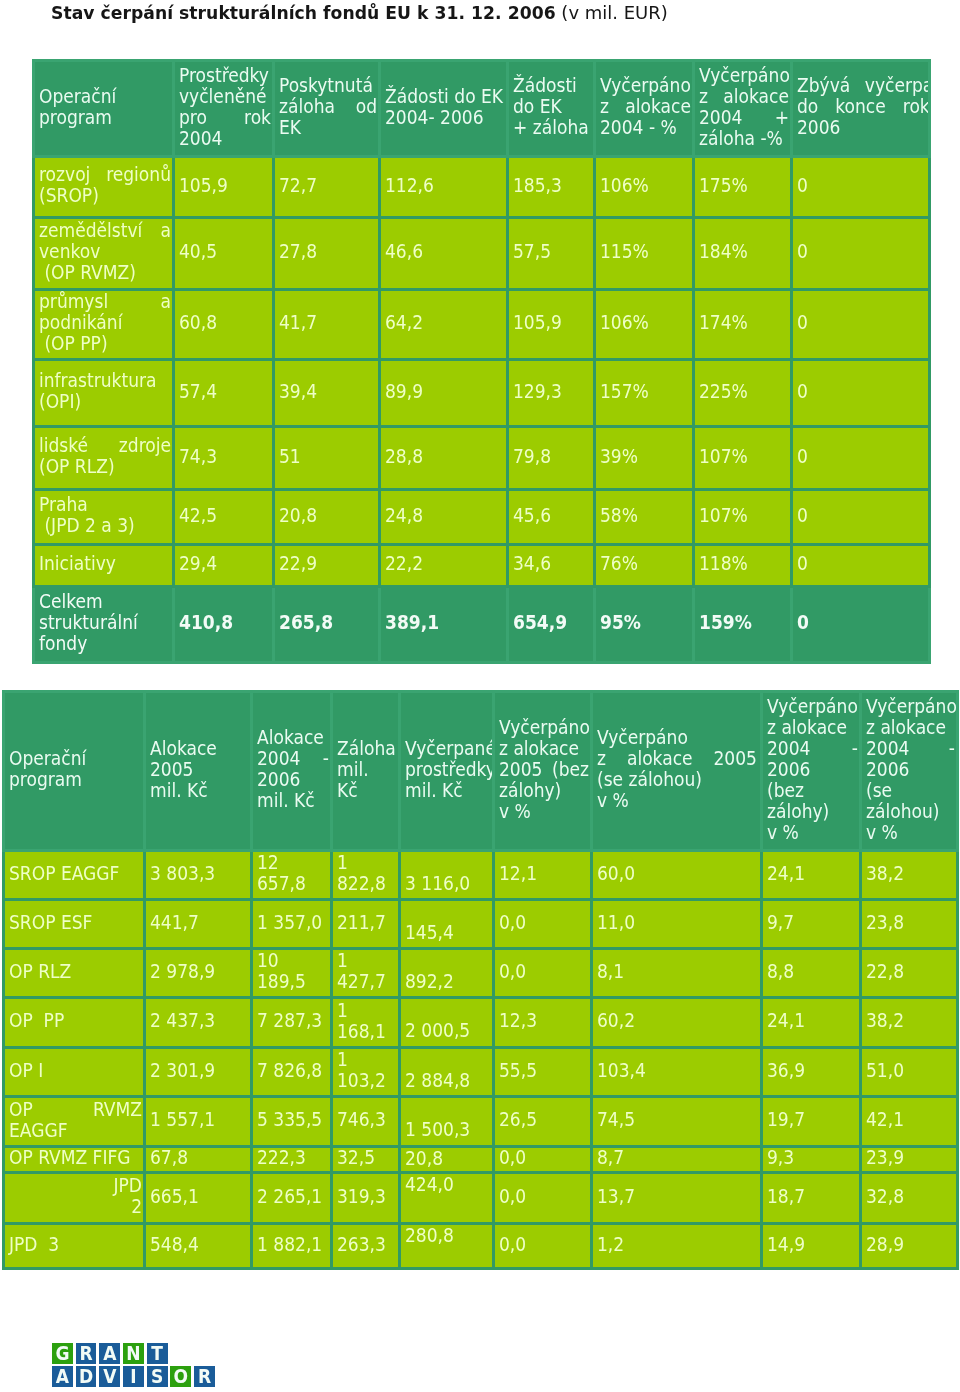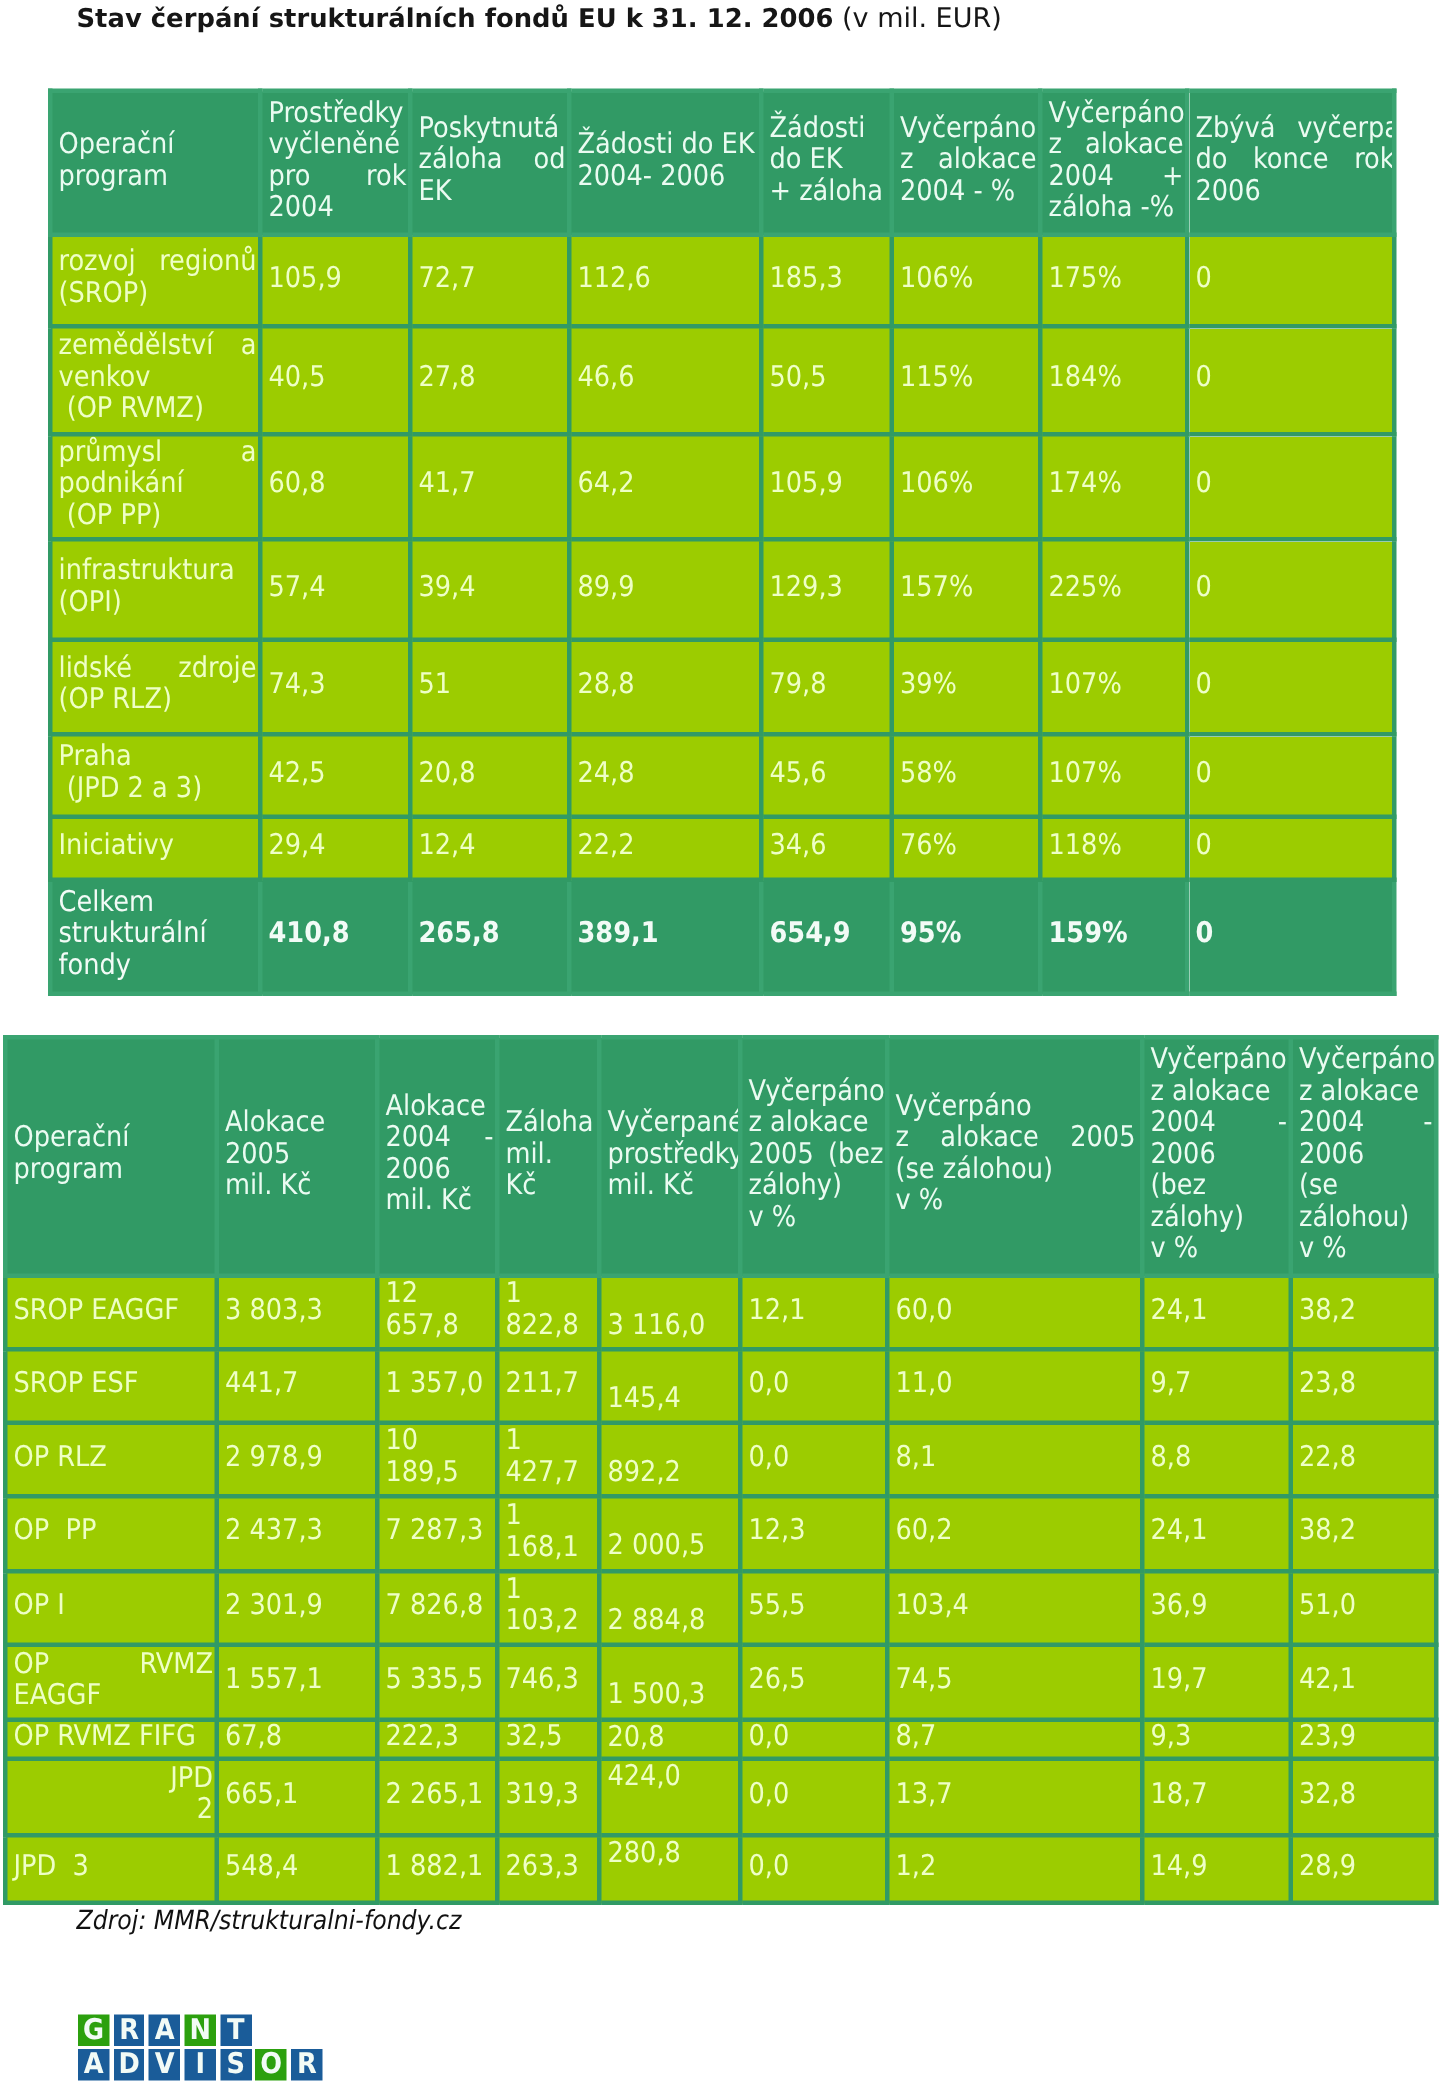--- a/index.html
+++ b/index.html
@@ -164,21 +164,21 @@
               <span class="jt">27,8</span>
             </div>
           </td>
           <td>
             <div class="cell" style="height:66px">
               <span class="jt">46,6</span>
             </div>
           </td>
           <td>
             <div class="cell" style="height:66px">
-              <span class="jt">50,5</span>
+              <span class="jt">57,5</span>
             </div>
           </td>
           <td>
             <div class="cell" style="height:66px">
               <span class="jt">115%</span>
             </div>
           </td>
           <td>
             <div class="cell" style="height:66px">
               <span class="jt">184%</span>
@@ -364,21 +364,21 @@
               <span class="jt">Iniciativy</span>
             </div>
           </td>
           <td>
             <div class="cell" style="height:36px">
               <span class="jt">29,4</span>
             </div>
           </td>
           <td>
             <div class="cell" style="height:36px">
-              <span class="jt">12,4</span>
+              <span class="jt">22,9</span>
             </div>
           </td>
           <td>
             <div class="cell" style="height:36px">
               <span class="jt">22,2</span>
             </div>
           </td>
           <td>
             <div class="cell" style="height:36px">
               <span class="jt">34,6</span>
@@ -923,21 +923,20 @@
           </td>
           <td>
             <div class="cell" style="height:39px">
               <span class="jt">28,9</span>
             </div>
           </td>
         </tr>
       </tbody>
     </table>
 
-  <div class="source">Zdroj: MMR/strukturalni-fondy.cz</div>
 
   <div class="logo">
     <div class="row r1" id="logo1">
         <span class="sq" style="background:#2CA00E">G</span>
         <span class="sq" style="background:#1A5C99">R</span>
         <span class="sq" style="background:#1A5C99">A</span>
         <span class="sq" style="background:#2CA00E">N</span>
         <span class="sq" style="background:#1A5C99">T</span>
       </div>
     <div class="row r2" id="logo2">

